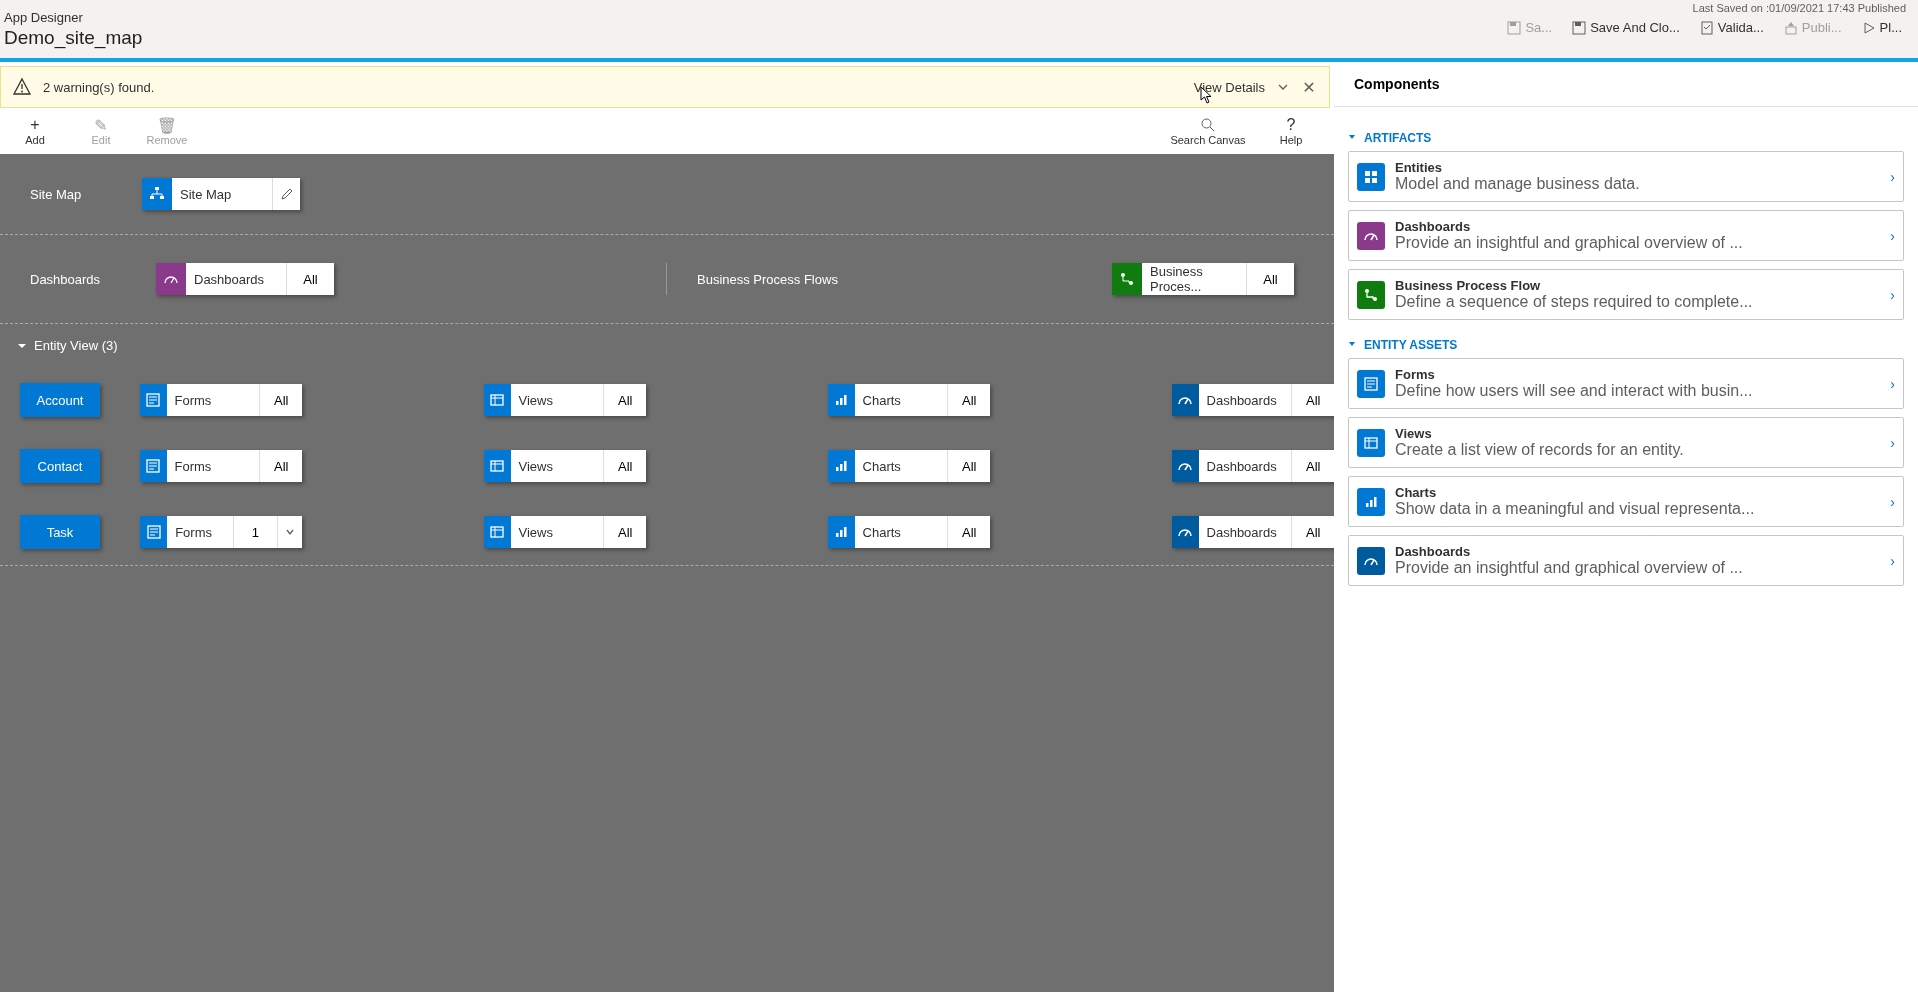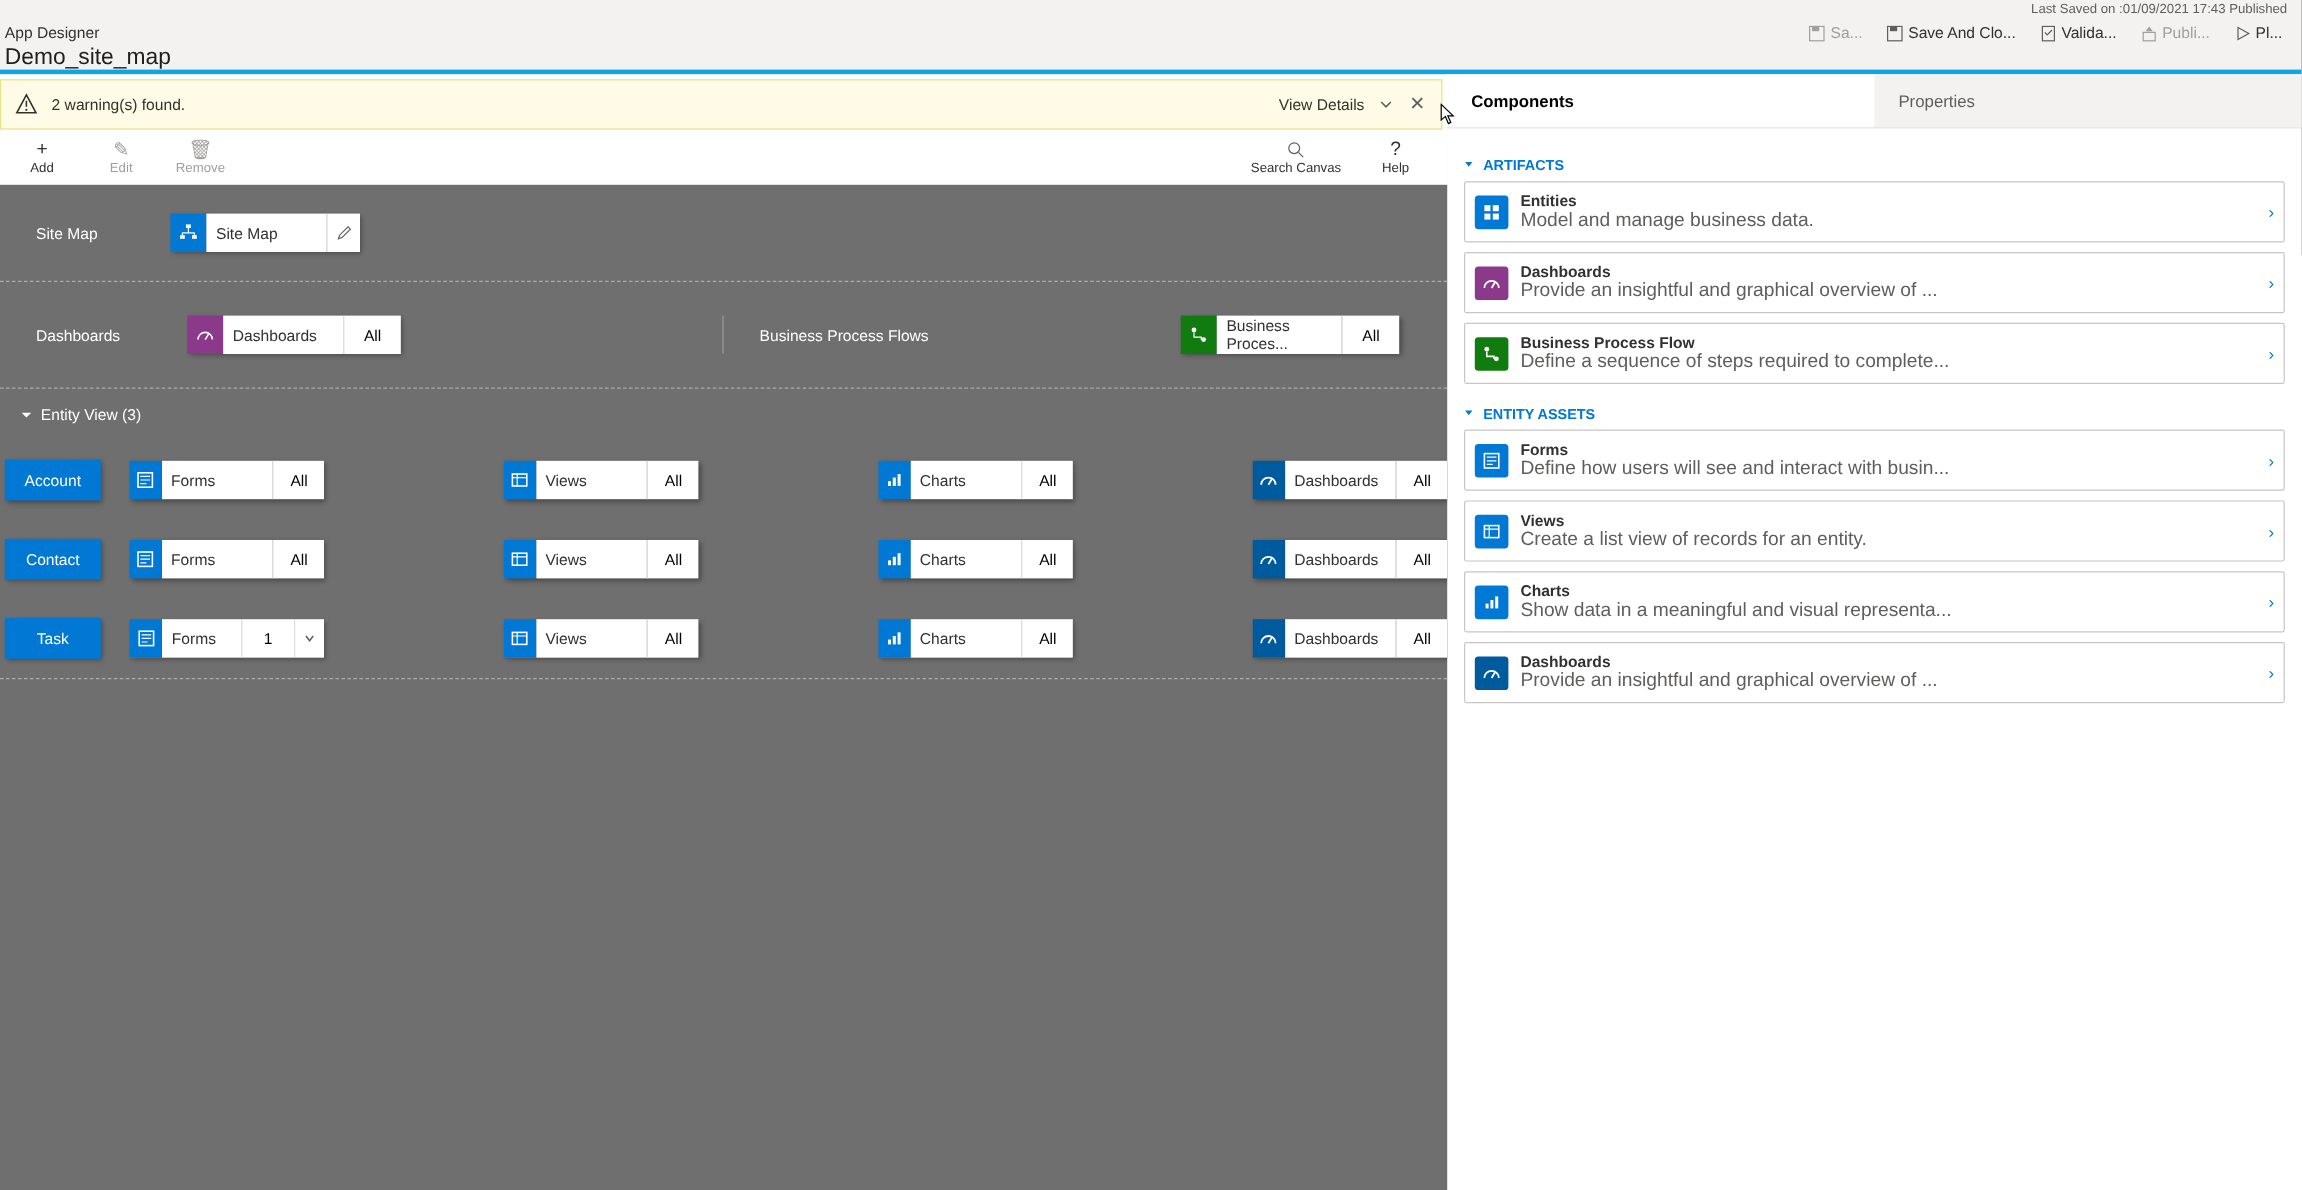--- a/index.html
+++ b/index.html
@@ -1,20 +1,20 @@
 <!DOCTYPE html>
 <html><head>
 <meta charset="utf-8">
 <style>
 * { box-sizing: border-box; margin: 0; padding: 0; font-family: "Segoe UI", Arial, sans-serif; }
 body { background: #f3f2f1; width: 1918px; height: 992px; overflow: hidden; }
 
 .header-top { height: 58px; padding: 2px 10px 0 4px; display: flex; justify-content: space-between; align-items: flex-start; }
 .header-left { display: flex; flex-direction: column; }
-.app-title { font-size: 13px; color: #323130; margin-top: 18px; }
+.app-title { font-size: 13px; color: #323130; margin-top: 8px; }
 .app-name { font-size: 19px; color: #201f1e; font-weight: 400; margin-top: 2px; }
 .header-right { display: flex; flex-direction: column; align-items: flex-end; }
 .last-saved { font-size: 11px; color: #605e5c; margin-top: 0; margin-right: 2px; }
 .toolbar-actions { display: flex; gap: 8px; margin-top: 2px; }
 .toolbar-btn { display: flex; align-items: center; gap: 4px; padding: 4px 6px; font-size: 13px; color: #323130; cursor: pointer; background: none; border: none; }
 .toolbar-btn.disabled { color: #a19f9d; cursor: default; }
 .tb-icon { width: 14px; height: 14px; display: inline-flex; align-items: center; justify-content: center; }
 
 .main-wrap { display: flex; height: calc(100% - 58px); border-top: 4px solid #0ea5e9; }
 .canvas-col { flex: 0 0 1130px; display: flex; flex-direction: column; background: #fff; position:relative; }
@@ -51,21 +51,21 @@
 .ic-green { background:#107c10; }
 .ic-darkblue { background:#005a9e; }
 
 .row-dual { display:flex; padding: 28px 0; }
 .dual-half { width:50%; display:flex; align-items:center; padding-left:30px;}
 .dual-half:first-child { border-right:1px solid #999; }
 
 .entity-header { display:flex; align-items:center; padding: 14px 0 14px 16px; color:#fff; font-size:13px; gap:6px;}
 .ent-caret { width:12px; height:12px; display:flex; align-items:center; justify-content:center;}
 
-.entity-row { display:flex; align-items:center; padding: 16px 0 16px 4px; gap:24px;}
+.entity-row { display:flex; align-items:center; padding: 16px 0 16px 20px; gap:40px;}
 .ent-chip { background:#0078d4; color:#fff; width:80px; height:34px; display:flex; align-items:center; justify-content:center; font-size:13px; box-shadow:2px 2px 4px rgba(0,0,0,0.35);}
 .asset-tile { display:flex; height:32px; box-shadow:2px 2px 4px rgba(0,0,0,0.35); width:162px;}
 .asset-tile .tile-body{ width:104px;}
 .spacer-col { width: 102px; }
 
 .cursor-pointer { position:absolute; top:28px; left:1198px; width:16px; height:20px; z-index:50;}
 
 
 .tabs { display:flex; border-bottom:1px solid #e1dfdd; }
 .tab { flex:1; padding:14px 20px; font-size:14px; cursor:pointer;}
@@ -424,21 +424,20 @@
     </div>
   </div>
           </div>
       </div>
     </div>
   </div>
 
   <div class="side-col">
     <div class="tabs">
       <div class="tab active">Components</div>
-      <div class="tab inactive">Properties</div>
     </div>
     <div class="panel">
       <div class="cat-hdr">
         <span class="cat-caret">
             <svg width="8" height="8" viewBox="0 0 8 8">
               <path d="M1 2 L4 6 L7 2 Z" fill="#0078d4"></path>
             </svg>
           </span>
         <span>ARTIFACTS</span>
       </div>

